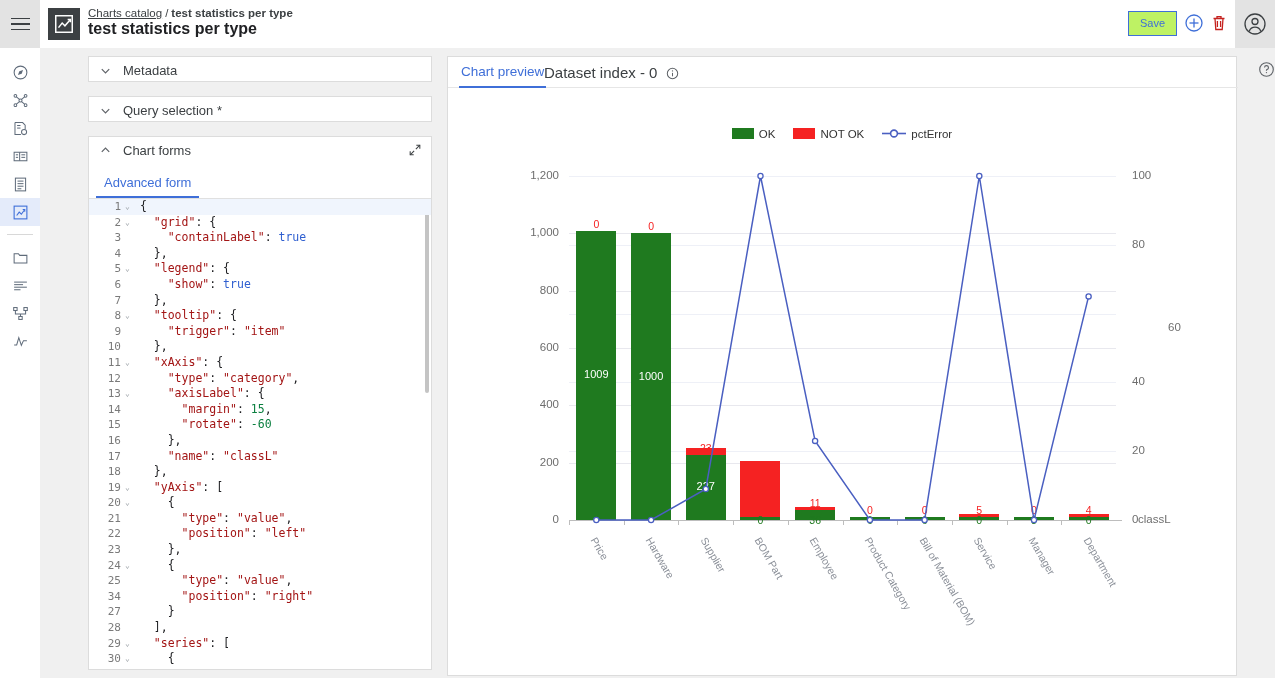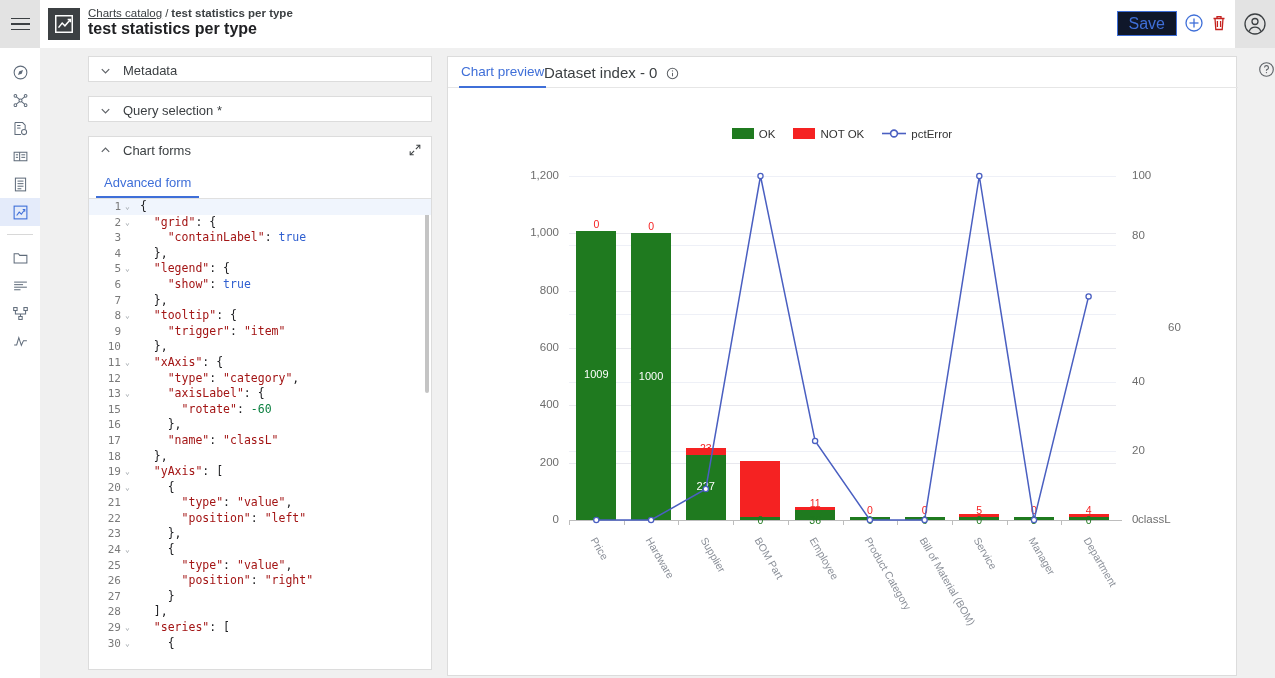--- a/index.html
+++ b/index.html
@@ -18,21 +18,21 @@
   .hamburger { width:19px; height:13px; position:relative; }
   .hamburger i { position:absolute; left:0; width:19px; height:1.6px; background:#3c4043; }
   .hamburger i:nth-child(1){ top:0; } .hamburger i:nth-child(2){ top:5.6px; } .hamburger i:nth-child(3){ top:11.2px; }
   .app-icon { position:absolute; left:48px; top:8px; width:32px; height:32px; background:#3c4043;
               display:flex; align-items:center; justify-content:center; }
   .crumbs { position:absolute; left:88px; top:7px; font-size:11.5px; color:#3c4043; font-weight:bold; white-space:nowrap; }
   .crumbs a { color:#3c4043; text-decoration:underline; font-weight:normal; cursor:pointer; }
   .crumbs .sep { font-weight:normal; margin:0 3px; }
   .page-title { position:absolute; left:88px; top:20px; font-size:16px; font-weight:bold; color:#202124; white-space:nowrap; }
   .save-btn { position:absolute; right:98px; top:11px; height:25px; padding:0 11px; line-height:23px;
-              border:1px solid #3f6fd8; color:#3f6fd8; background:#0f172a; font-size:16px; cursor:pointer; }
+              border:1px solid #3f6fd8; color:#3f6fd8; background:#bef264; font-size:11px; cursor:pointer; }
   .tool-ic { position:absolute; top:13px; width:20px; height:20px; cursor:pointer; }
   .tool-add { right:71px; } .tool-del { right:46px; }
   .avatar-zone { position:absolute; right:0; top:0; width:40px; height:48px; background:#e3e3e3;
                  display:flex; align-items:center; justify-content:center; cursor:pointer; }
   
   .rail { position:absolute; left:0; top:48px; width:40px; height:630px; background:#fff; }
   .rail-item { width:40px; height:28px; display:flex; align-items:center; justify-content:center; cursor:pointer; }
   .rail-item.sel { background:#e4ebfa; }
   .rail-sep { width:26px; height:1px; background:#d8d8d8; margin:8px auto; }
   .rail-pad { height:10px; }
@@ -266,32 +266,33 @@
         <div class="ed-row"><div class="gut">4</div><div class="code"><span class="p">  },</span></div></div>
         <div class="ed-row"><div class="gut">5<span class="fold">⌄</span></div><div class="code"><span class="k">  "legend"</span><span class="p">: {</span></div></div>
         <div class="ed-row"><div class="gut">6</div><div class="code"><span class="k">    "show"</span><span class="p">: </span><span class="b">true</span></div></div>
         <div class="ed-row"><div class="gut">7</div><div class="code"><span class="p">  },</span></div></div>
         <div class="ed-row"><div class="gut">8<span class="fold">⌄</span></div><div class="code"><span class="k">  "tooltip"</span><span class="p">: {</span></div></div>
         <div class="ed-row"><div class="gut">9</div><div class="code"><span class="k">    "trigger"</span><span class="p">: </span><span class="s">"item"</span></div></div>
         <div class="ed-row"><div class="gut">10</div><div class="code"><span class="p">  },</span></div></div>
         <div class="ed-row"><div class="gut">11<span class="fold">⌄</span></div><div class="code"><span class="k">  "xAxis"</span><span class="p">: {</span></div></div>
         <div class="ed-row"><div class="gut">12</div><div class="code"><span class="k">    "type"</span><span class="p">: </span><span class="s">"category"</span><span class="p">,</span></div></div>
         <div class="ed-row"><div class="gut">13<span class="fold">⌄</span></div><div class="code"><span class="k">    "axisLabel"</span><span class="p">: {</span></div></div>
+        <div class="ed-row"><div class="gut">14</div><div class="code"><span class="k">      "margin"</span><span class="p">: </span><span class="n">15</span><span class="p">,</span></div></div>
         <div class="ed-row"><div class="gut">15</div><div class="code"><span class="k">      "rotate"</span><span class="p">: </span><span class="n">-60</span></div></div>
         <div class="ed-row"><div class="gut">16</div><div class="code"><span class="p">    },</span></div></div>
         <div class="ed-row"><div class="gut">17</div><div class="code"><span class="k">    "name"</span><span class="p">: </span><span class="s">"classL"</span></div></div>
         <div class="ed-row"><div class="gut">18</div><div class="code"><span class="p">  },</span></div></div>
         <div class="ed-row"><div class="gut">19<span class="fold">⌄</span></div><div class="code"><span class="k">  "yAxis"</span><span class="p">: [</span></div></div>
         <div class="ed-row"><div class="gut">20<span class="fold">⌄</span></div><div class="code"><span class="p">    {</span></div></div>
         <div class="ed-row"><div class="gut">21</div><div class="code"><span class="k">      "type"</span><span class="p">: </span><span class="s">"value"</span><span class="p">,</span></div></div>
         <div class="ed-row"><div class="gut">22</div><div class="code"><span class="k">      "position"</span><span class="p">: </span><span class="s">"left"</span></div></div>
         <div class="ed-row"><div class="gut">23</div><div class="code"><span class="p">    },</span></div></div>
         <div class="ed-row"><div class="gut">24<span class="fold">⌄</span></div><div class="code"><span class="p">    {</span></div></div>
         <div class="ed-row"><div class="gut">25</div><div class="code"><span class="k">      "type"</span><span class="p">: </span><span class="s">"value"</span><span class="p">,</span></div></div>
-        <div class="ed-row"><div class="gut">26</div><div class="code"><span class="k">      "position"</span><span class="p">: </span><span class="s">"right"</span></div></div>
+        <div class="ed-row"><div class="gut">34</div><div class="code"><span class="k">      "position"</span><span class="p">: </span><span class="s">"right"</span></div></div>
         <div class="ed-row"><div class="gut">27</div><div class="code"><span class="p">    }</span></div></div>
         <div class="ed-row"><div class="gut">28</div><div class="code"><span class="p">  ],</span></div></div>
         <div class="ed-row"><div class="gut">29<span class="fold">⌄</span></div><div class="code"><span class="k">  "series"</span><span class="p">: [</span></div></div>
         <div class="ed-row"><div class="gut">30<span class="fold">⌄</span></div><div class="code"><span class="p">    {</span></div></div>
       </div>
   </div>
 </div>
 
 <div class="rpanel">
   <div class="ptabs">
@@ -337,21 +338,21 @@
         <div class="ytick" style="left: 65px; top: 81px;">1,200</div>
         <div class="grid-l" style="left: 121px; top: 432px; width: 547px; background: rgb(238, 240, 247);"></div>
         <div class="ytickr" style="left: 684px; top: 425px;">0</div>
         <div class="grid-l" style="left: 121px; top: 363.2px; width: 547px; background: rgb(238, 240, 247);"></div>
         <div class="ytickr" style="left: 684px; top: 356.2px;">20</div>
         <div class="grid-l" style="left: 121px; top: 294.4px; width: 547px; background: rgb(238, 240, 247);"></div>
         <div class="ytickr" style="left: 684px; top: 287.4px;">40</div>
         <div class="grid-l" style="left: 121px; top: 225.6px; width: 547px; background: rgb(238, 240, 247);"></div>
         <div class="ytickr" style="left: 684px; top: 233px; margin-left: 36px;">60</div>
         <div class="grid-l" style="left: 121px; top: 156.8px; width: 547px; background: rgb(238, 240, 247);"></div>
-        <div class="ytickr" style="left: 684px; top: 141px;">80</div>
+        <div class="ytickr" style="left: 684px; top: 150px;">80</div>
         <div class="grid-l" style="left: 121px; top: 88px; width: 547px; background: rgb(238, 240, 247);"></div>
         <div class="ytickr" style="left: 684px; top: 81px;">100</div>
         <div class="grid-l" style="left: 121px; top: 432px; width: 553px; background: rgb(189, 189, 189);"></div>
         <div class="grid-l" style="left: 121px; top: 432px; width: 1px; height: 5px; background: rgb(189, 189, 189);"></div>
         <div class="bar" style="left: 128.35px; top: 142.753px; width: 40px; height: 289.247px; background: rgb(31, 122, 31);"></div>
         <div class="bar-lbl" style="left: 108.35px; width: 80px; top: 280.377px;">1009</div>
         <div class="bar-lbl sm" style="left: 108.35px; width: 80px; top: 129.753px; color: rgb(245, 34, 34);">0</div>
         <div class="xlab" style="left: 151.35px; top: 447px;">Price</div>
         <div class="grid-l" style="left: 175.7px; top: 432px; width: 1px; height: 5px; background: rgb(189, 189, 189);"></div>
         <div class="bar" style="left: 183.05px; top: 145.333px; width: 40px; height: 286.667px; background: rgb(31, 122, 31);"></div>

